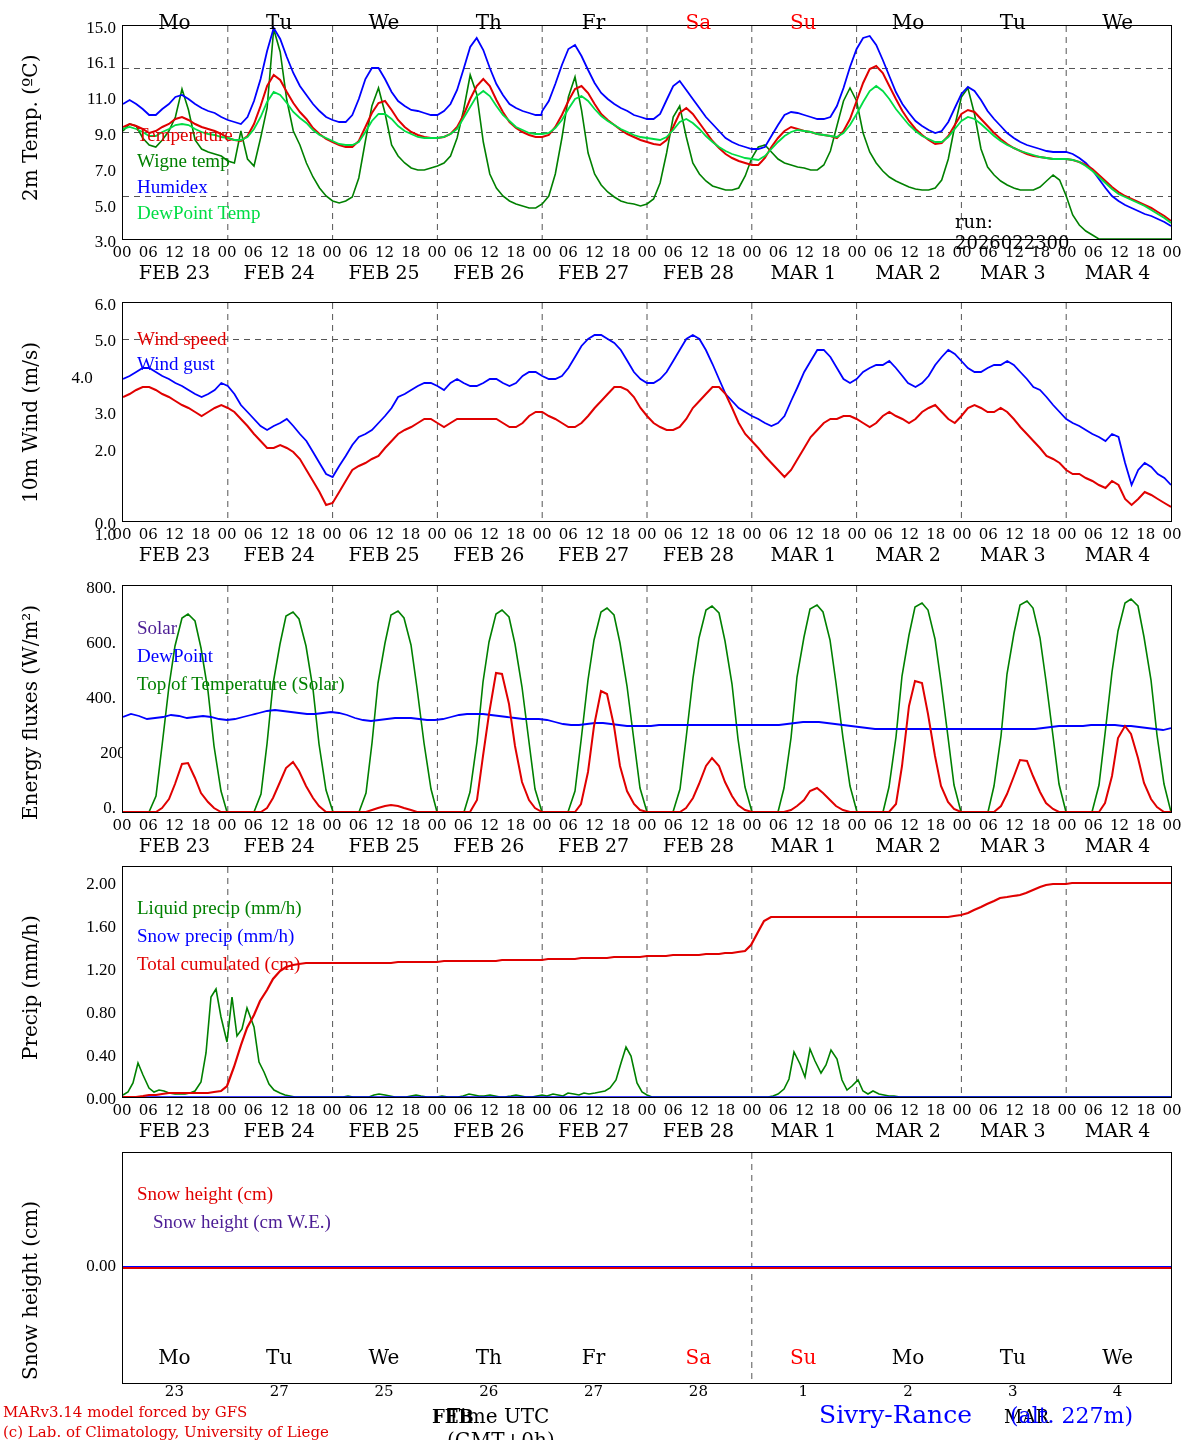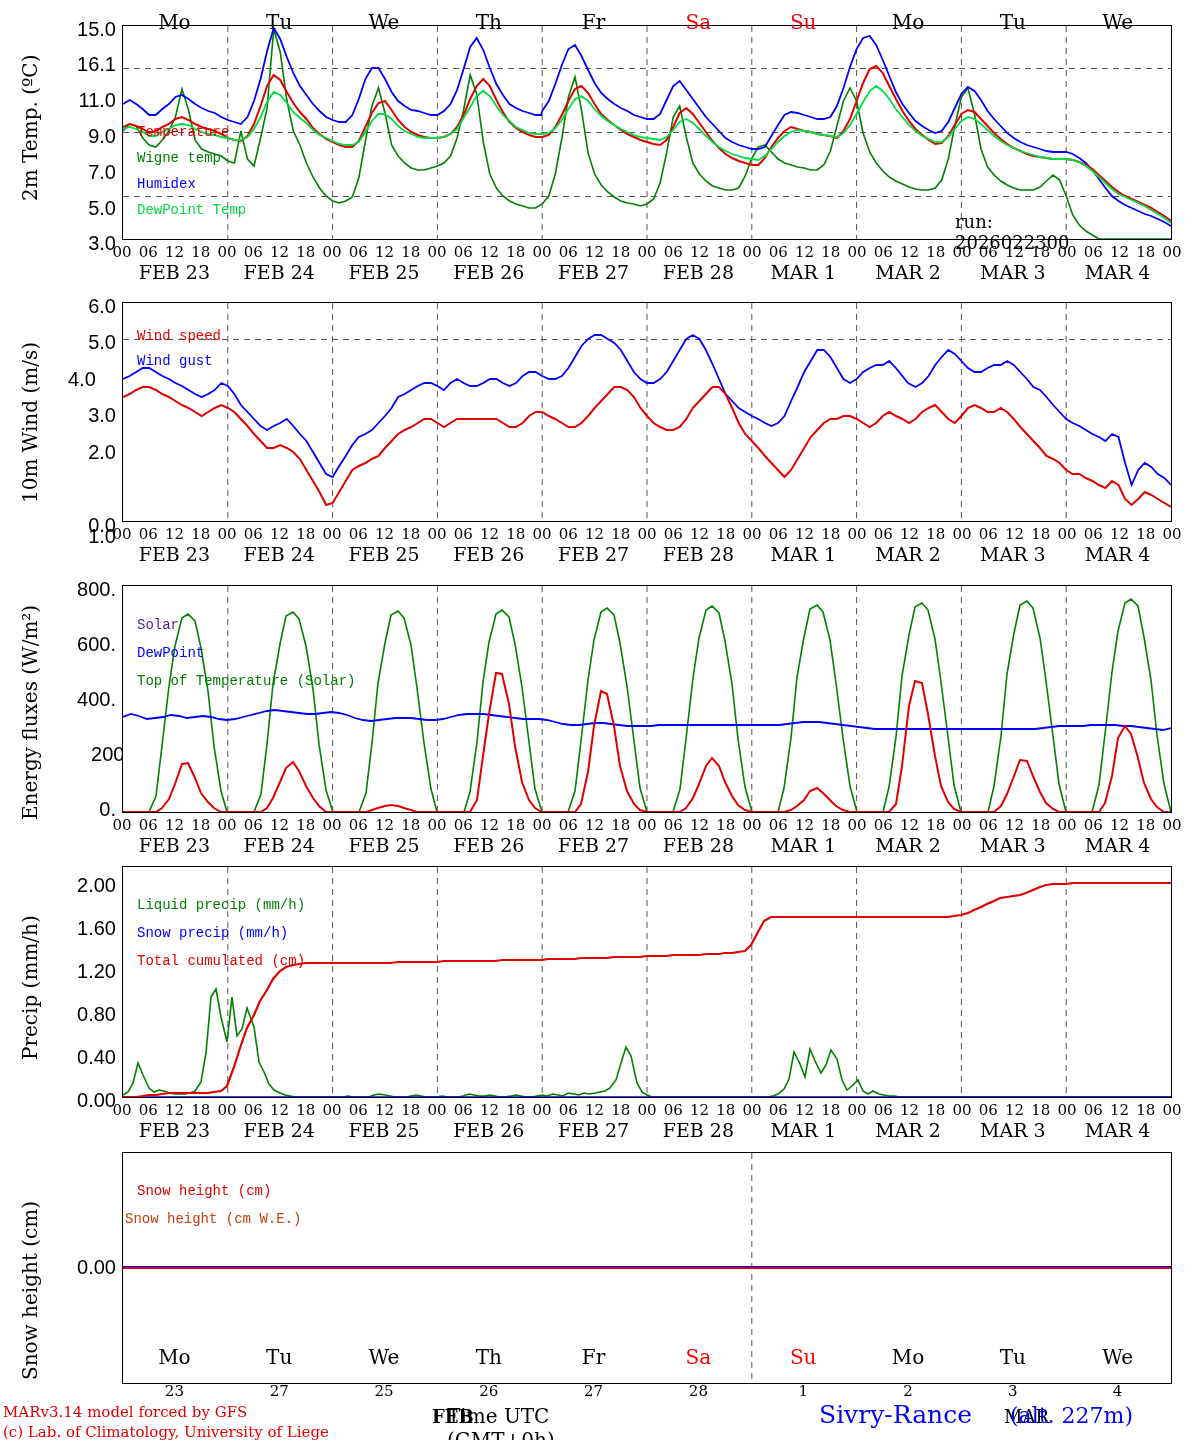--- a/index.html
+++ b/index.html
@@ -1,25 +1,25 @@
 <!DOCTYPE html>
 <html><head>
 <meta charset="utf-8">
 <style>
   html,body{margin:0;padding:0;background:#ffffff;}
   body{width:1194px;height:1440px;position:relative;font-family:"DejaVu Serif",serif;color:#000;}
   .panel{position:absolute;}
   .frame{position:absolute;border:1px solid #000;box-sizing:border-box;background:#fff;}
   svg{display:block;}
   .ylabel{position:absolute;writing-mode:vertical-rl;transform:rotate(180deg);text-align:center;font-size:20px;font-family:"DejaVu Serif",serif;}
-  .legend{position:absolute;font-size:14px;font-family:Liberation Mono, monospace;white-space:nowrap;}
+  .legend{position:absolute;font-size:19px;font-family:Liberation Serif, serif;white-space:nowrap;}
   .ticklabels{position:absolute;font-size:15px;font-family:"DejaVu Serif",serif;}
   .daylabels{position:absolute;font-size:19px;font-family:"DejaVu Serif",serif;}
   .dowlabels{position:absolute;font-size:20px;font-family:"DejaVu Serif",serif;}
-  .ytick{position:absolute;font-size:20px;font-family:Liberation Sans, sans-serif;text-align:right;}
+  .ytick{position:absolute;font-size:17px;font-family:Liberation Serif, serif;text-align:right;}
   .runlabel{position:absolute;font-size:18px;font-family:"DejaVu Serif",serif;}
   .footer{position:absolute;font-size:15px;font-family:"DejaVu Serif",serif;}
   .sitename{position:absolute;font-size:25px;color:#0000ff;font-family:"DejaVu Serif",serif;}
   .alt{position:absolute;font-size:22px;color:#0000ff;font-family:"DejaVu Serif",serif;}
   .axistitle{position:absolute;font-size:20px;font-family:"DejaVu Serif",serif;}
   .monthlab{position:absolute;font-size:18px;font-family:"DejaVu Serif",serif;}
 </style>
 </head>
 <body>
 
@@ -402,21 +402,21 @@
   <div class="frame" style="left:122px;top:1152px;width:1050px;height:232px;">
     <svg width="1048" height="230" viewBox="0 0 1048 230" preserveAspectRatio="none">
       <g stroke="#555" stroke-width="1" stroke-dasharray="6,5" fill="none">
         <line x1="628.8" y1="0" x2="628.8" y2="230"></line>
       </g>
       <polyline fill="none" stroke="#0000ff" stroke-width="2" points="0,114 1048,114"></polyline>
       <polyline fill="none" stroke="#e00000" stroke-width="2" points="0,115 1048,115"></polyline>
     </svg>
   </div>
   <div class="legend" style="left:137px;top:1183px;color:#e00000;">Snow height (cm)</div>
-  <div class="legend" style="left:125px;top:1211px;color:#c2410c;">Snow height (cm W.E.)</div>
+  <div class="legend" style="left:153px;top:1211px;color:#4c1d95;">Snow height (cm W.E.)</div>
 
   <div class="dowlabels" style="left:122px;top:1345px;width:1050px;">
     <span style="position:absolute;left:0px;width:104.8px;text-align:center;">Mo</span>
     <span style="position:absolute;left:104.8px;width:104.8px;text-align:center;">Tu</span>
     <span style="position:absolute;left:209.6px;width:104.8px;text-align:center;">We</span>
     <span style="position:absolute;left:314.4px;width:104.8px;text-align:center;">Th</span>
     <span style="position:absolute;left:419.2px;width:104.8px;text-align:center;">Fr</span>
     <span style="position:absolute;left:524px;width:104.8px;text-align:center;color:#ff0000;">Sa</span>
     <span style="position:absolute;left:628.8px;width:104.8px;text-align:center;color:#ff0000;">Su</span>
     <span style="position:absolute;left:733.6px;width:104.8px;text-align:center;">Mo</span>

